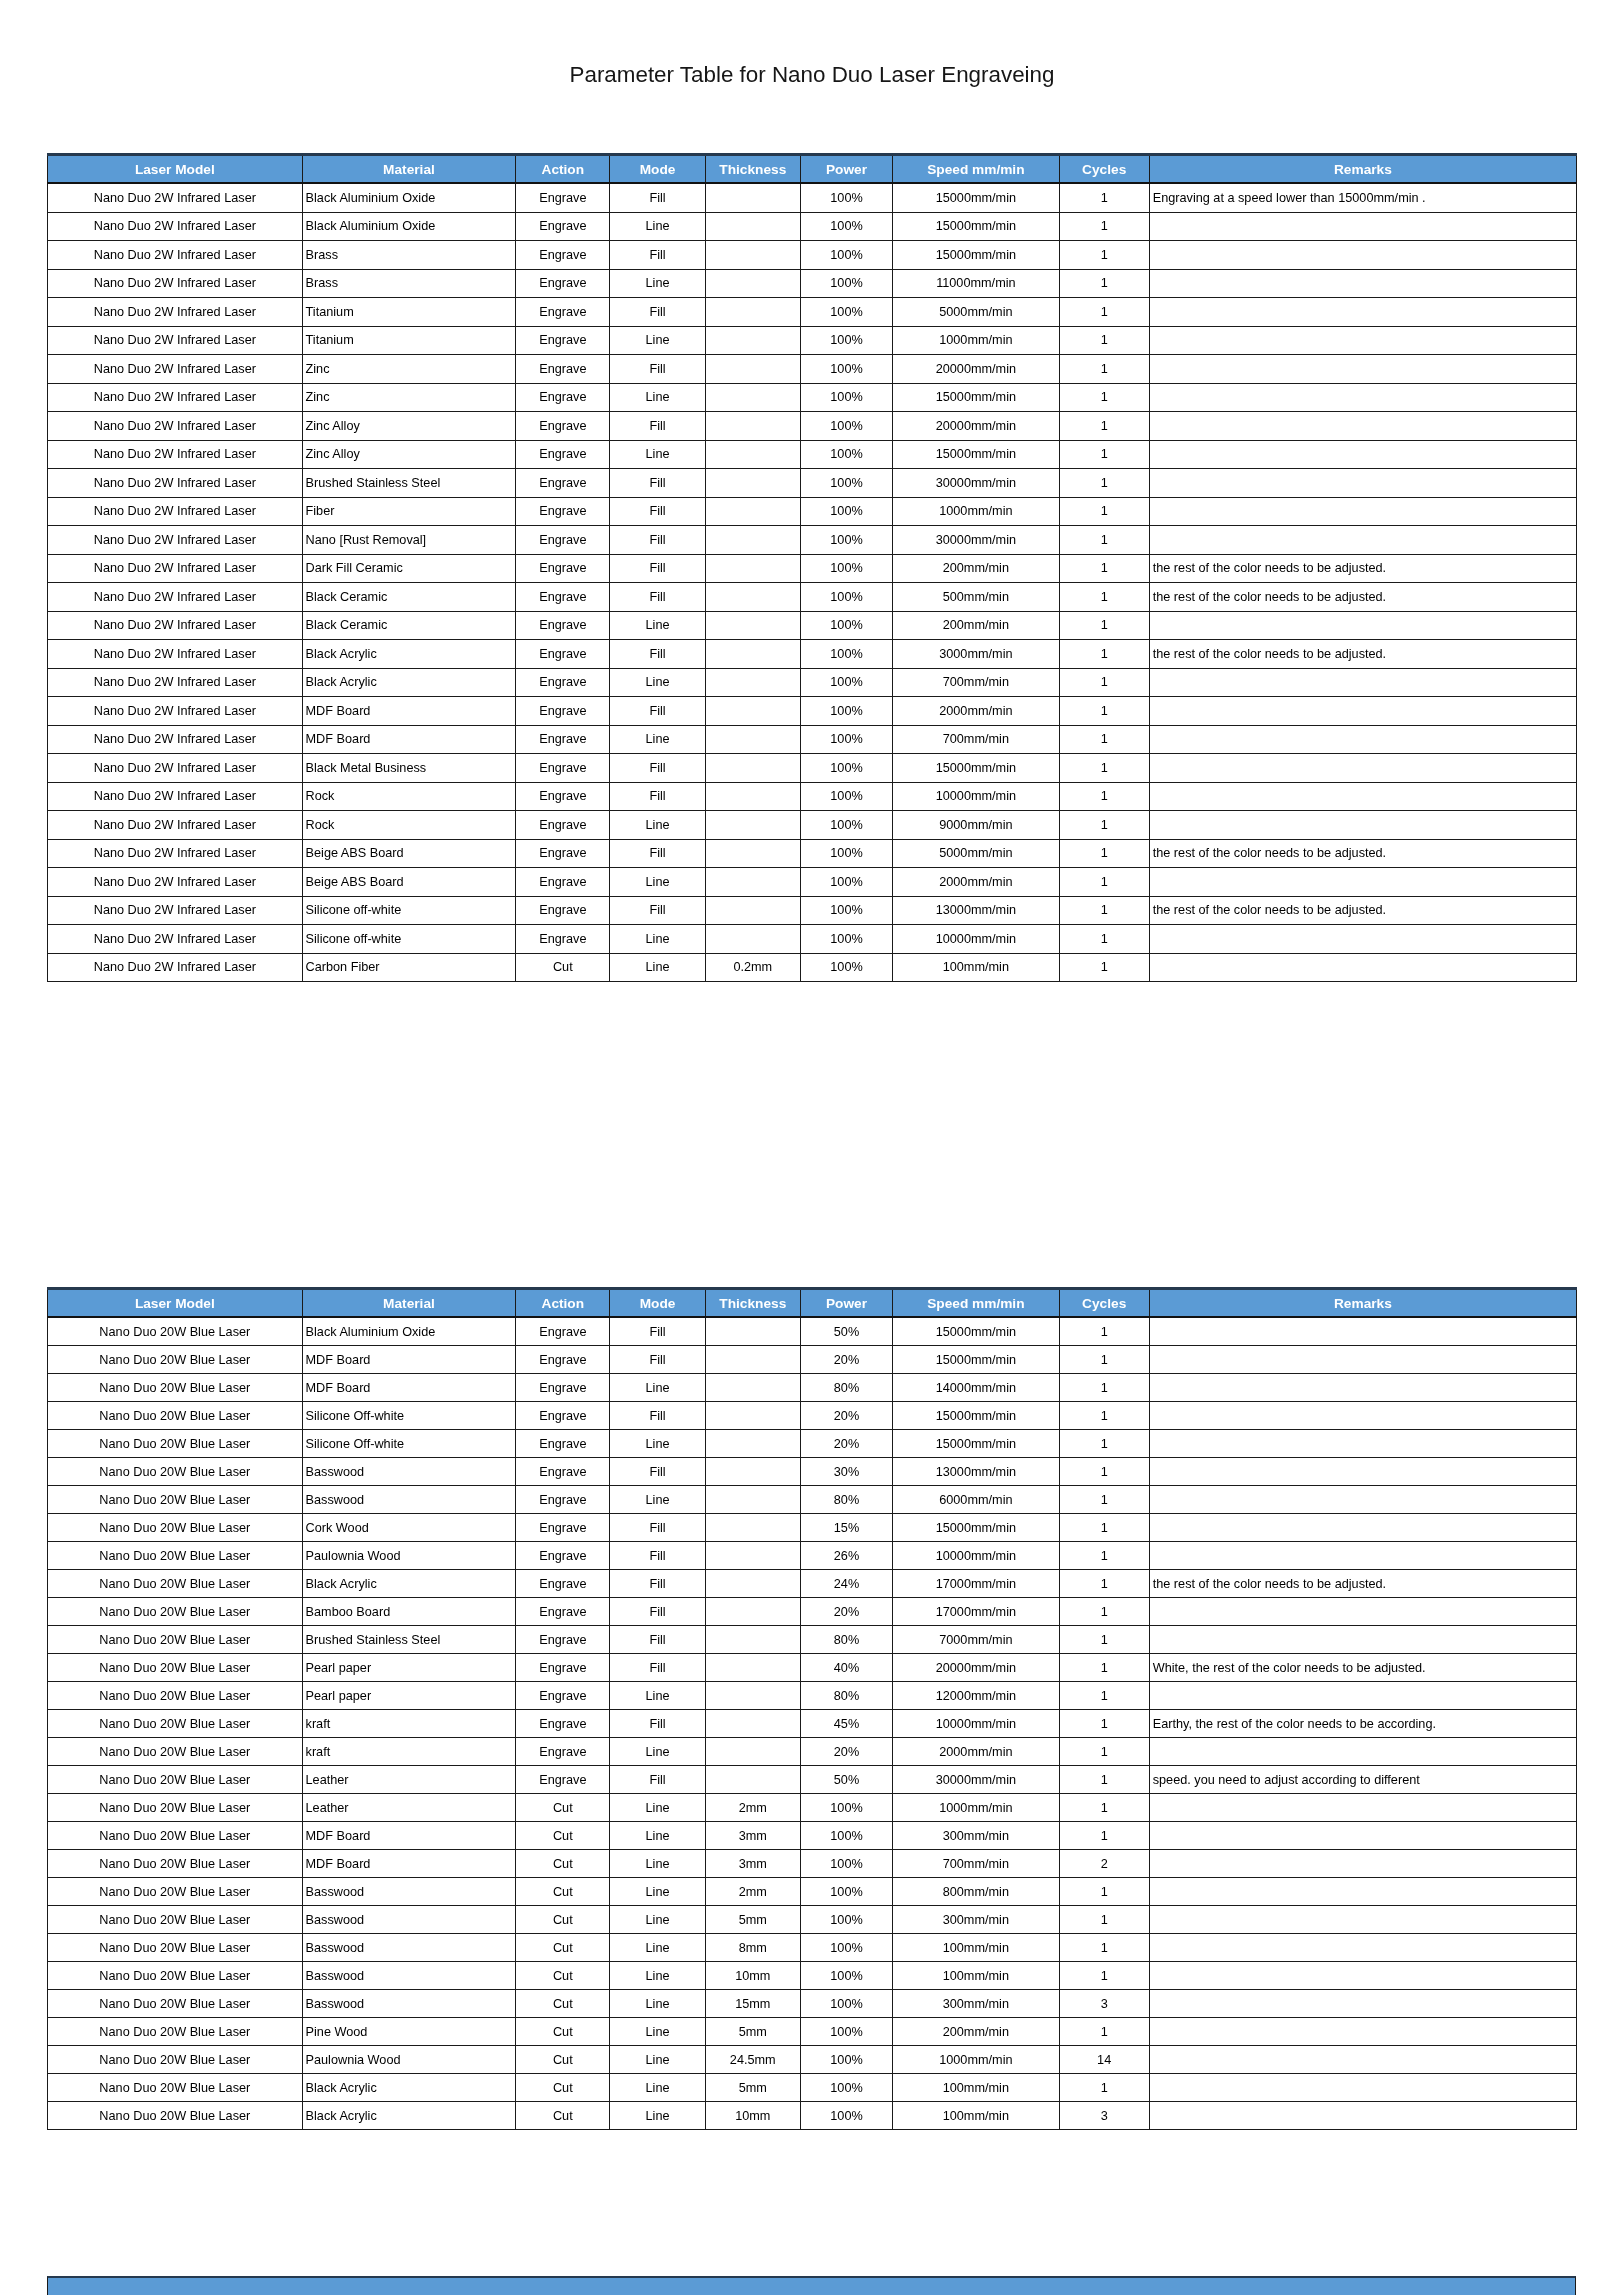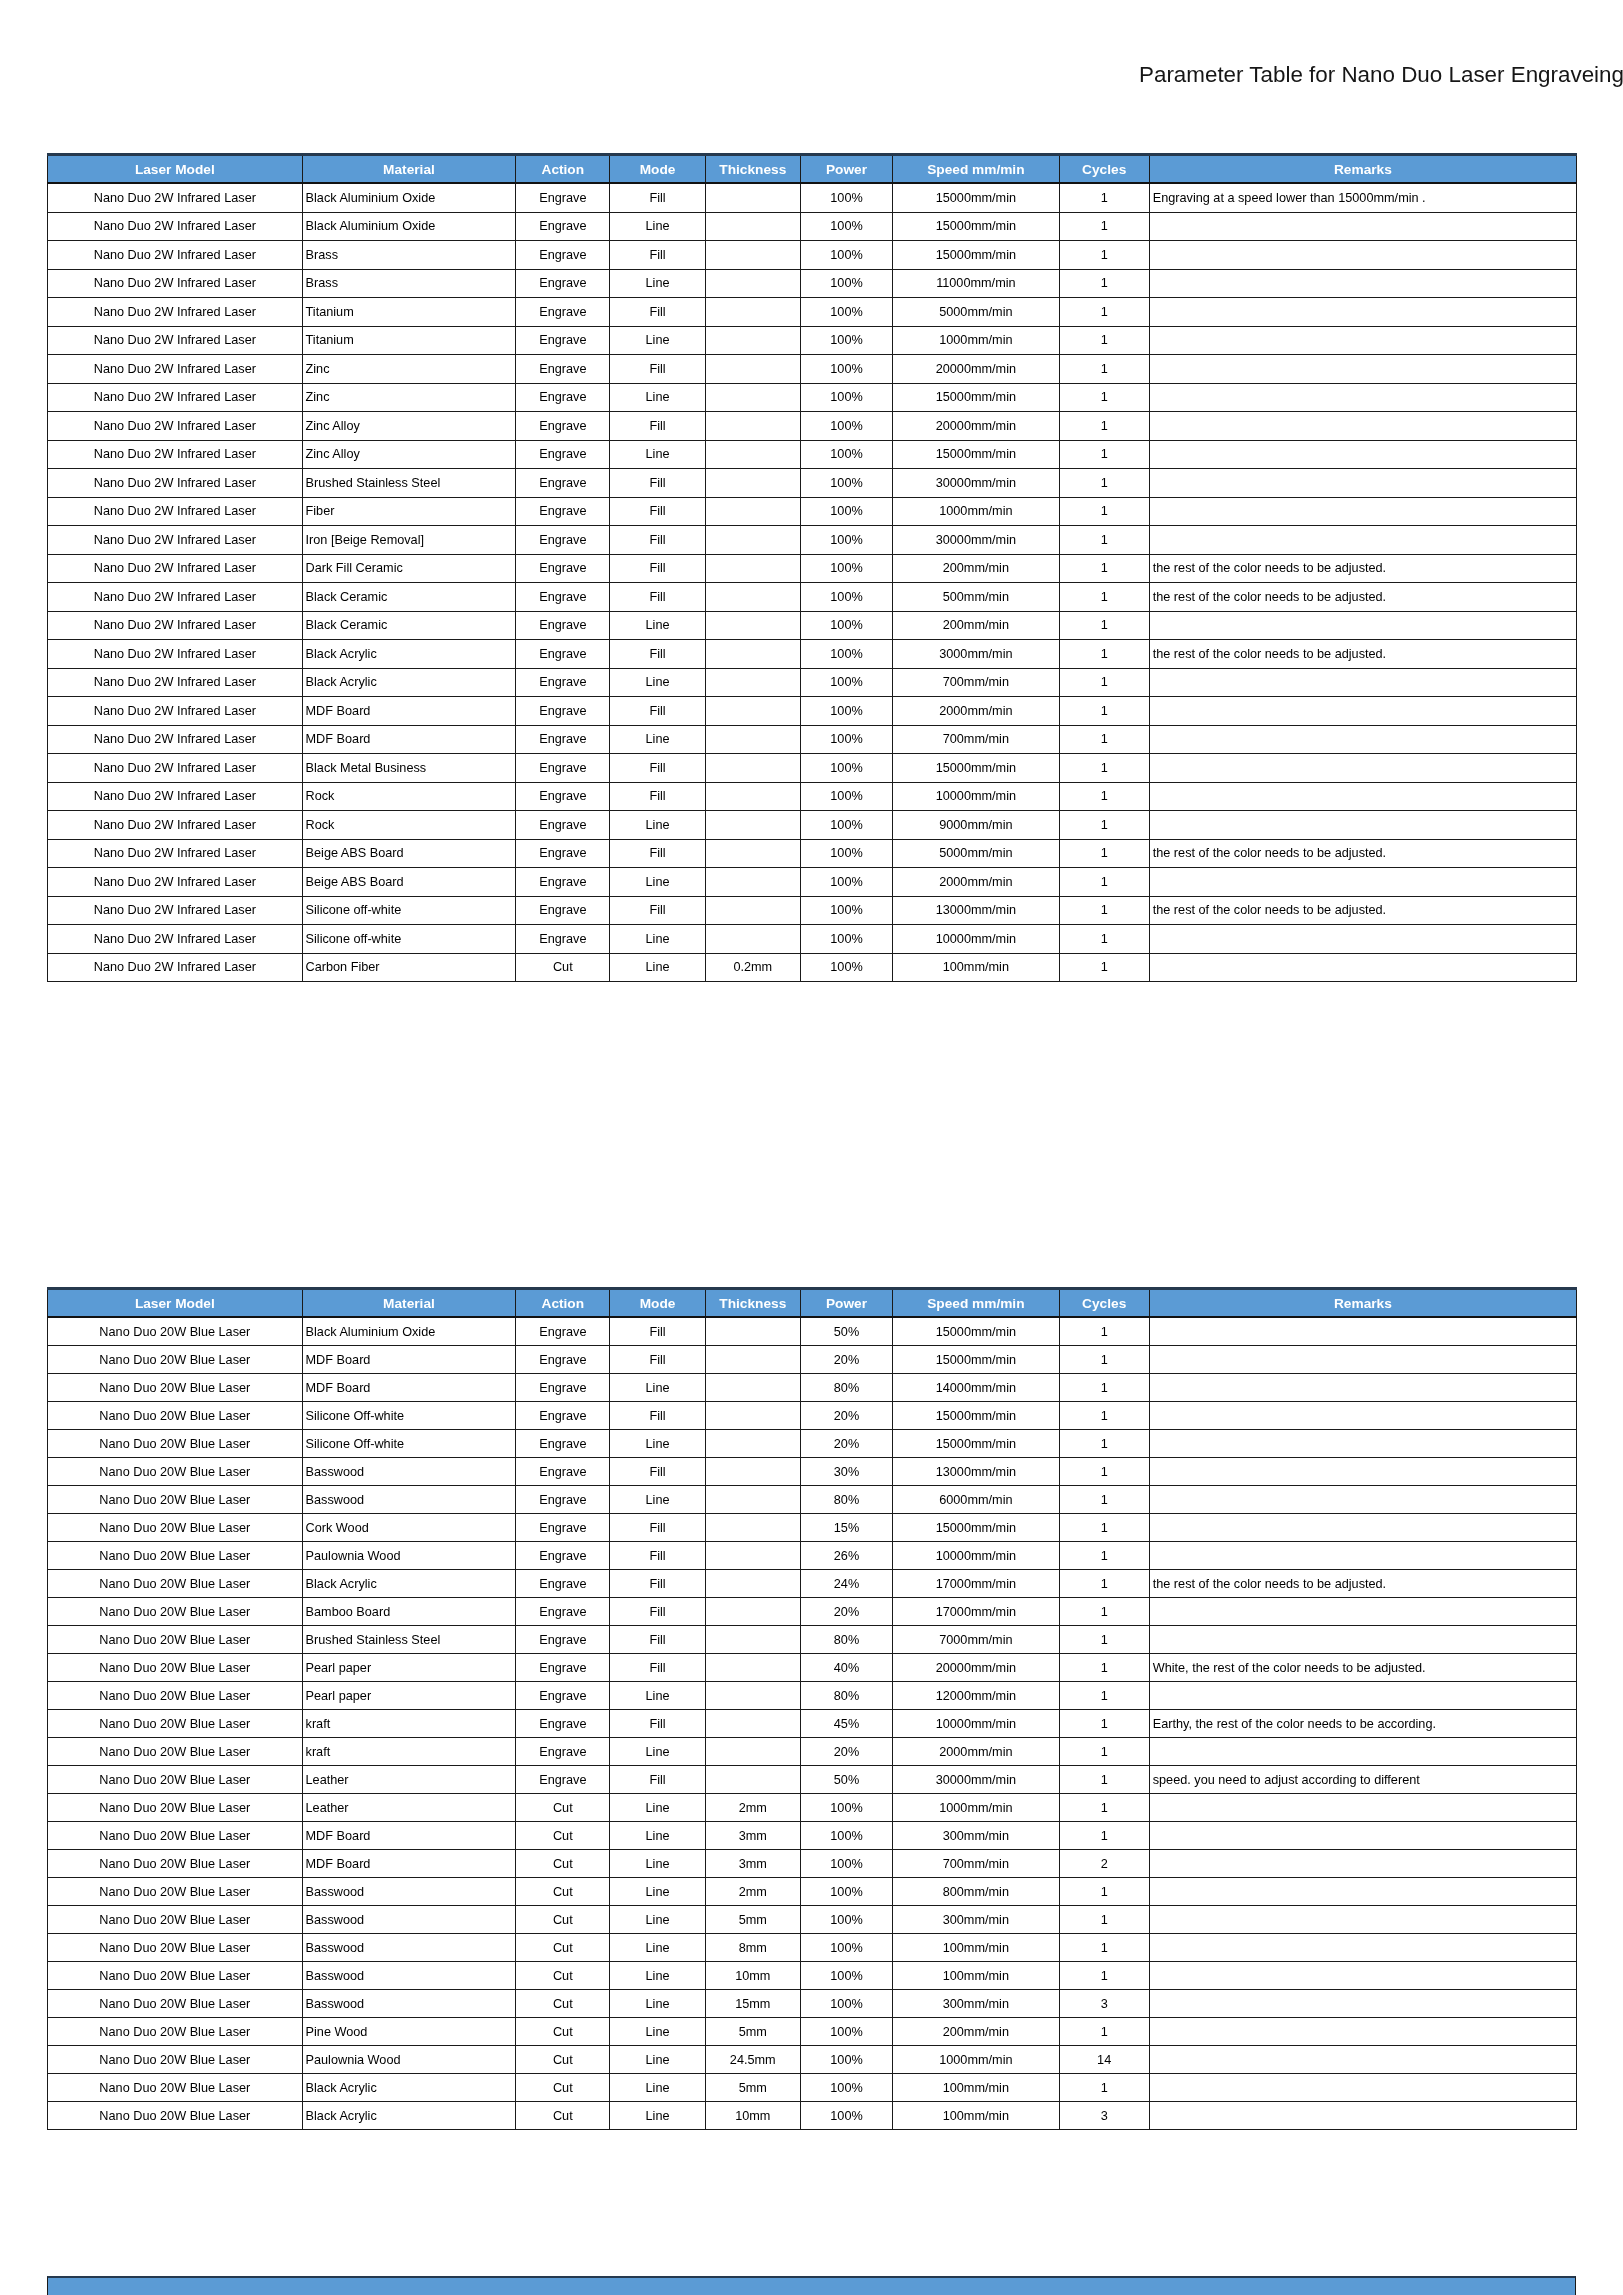--- a/index.html
+++ b/index.html
@@ -2,21 +2,21 @@
 <html style="font-size:11.6px"><head>
 <meta charset="utf-8">
 <style>
   html,body{margin:0;padding:0;}
   body{
     width:1624px;height:2295px;position:relative;background:#ffffff;
     font-family:"Liberation Sans",sans-serif;color:#000;
   }
   .page-title{
     position:absolute;top:62px;left:0;width:1624px;
-    text-align:right;font-size:22.4px;font-weight:500;color:#161616;
+    text-align:center;font-size:22.4px;font-weight:500;color:#161616;
   }
   table.param{
     position:absolute;left:47px;width:1530px;
     border-collapse:collapse;table-layout:fixed;
     background:#ffffff;
   }
   #table-1{top:153px;}
   #table-2{top:1287px;}
   table.param th{
     background:#5b9bd5;color:#ffffff;
@@ -201,21 +201,21 @@
         <td class="c">Engrave</td>
         <td class="c">Fill</td>
         <td class="c"></td>
         <td class="c">100%</td>
         <td class="c">1000mm/min</td>
         <td class="c">1</td>
         <td class="l"></td>
       </tr>
       <tr>
         <td class="c">Nano Duo 2W Infrared Laser</td>
-        <td class="l">Iron [Beige Removal]</td>
+        <td class="l">Nano [Rust Removal]</td>
         <td class="c">Engrave</td>
         <td class="c">Fill</td>
         <td class="c"></td>
         <td class="c">100%</td>
         <td class="c">30000mm/min</td>
         <td class="c">1</td>
         <td class="l"></td>
       </tr>
       <tr>
         <td class="c">Nano Duo 2W Infrared Laser</td>

